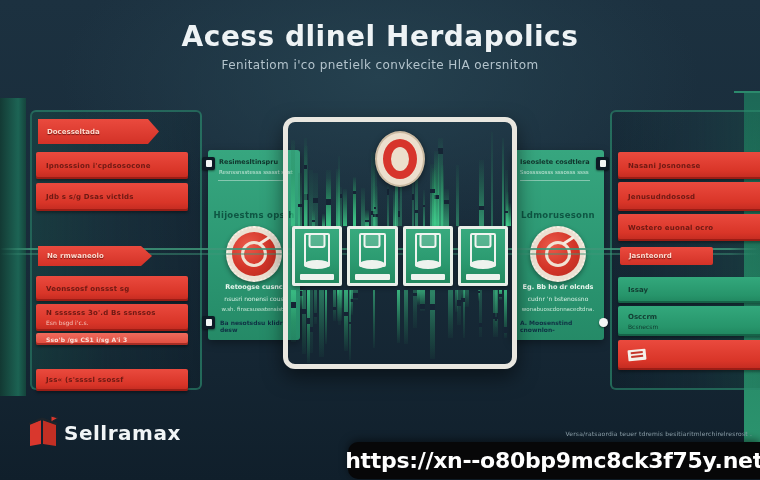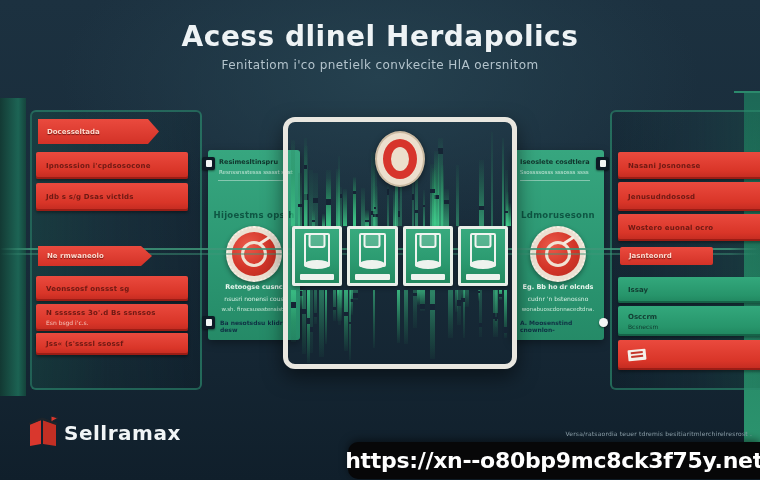--- a/index.html
+++ b/index.html
@@ -137,21 +137,21 @@
   <div class="bar" style="left:36px;top:276px;width:142px;height:25px;">
     <span class="l1">Veonssosf onssst sg</span>
   </div>
   <div class="bar" style="left:36px;top:304px;width:142px;height:27px;">
     <span class="l1">N sssssss 3o'.d Bs ssnssos</span>
     <span class="l2">Esn bsgd i'c.s.</span>
   </div>
   <div class="bar light" style="left:36px;top:333px;width:142px;height:12px;">
     <span class="l1">Sso'b /gs CS1 i/sg A'i 3</span>
   </div>
-  <div class="bar" style="left:36px;top:333px;width:142px;height:22px;">
+  <div class="bar" style="left:36px;top:369px;width:142px;height:22px;">
     <span class="l1">Jss« (s'ssssl ssossf</span>
   </div>
 
   <div class="gpanel gleft">
     <div class="doc-icon" style="left:-6px;top:7px;">
         <span></span>
       </div>
     <div class="gp-title">Resimesltinspru</div>
     <div class="gp-sub">Resnssnsstesss ssssst sbst</div>
     <div class="gp-rule"></div>

